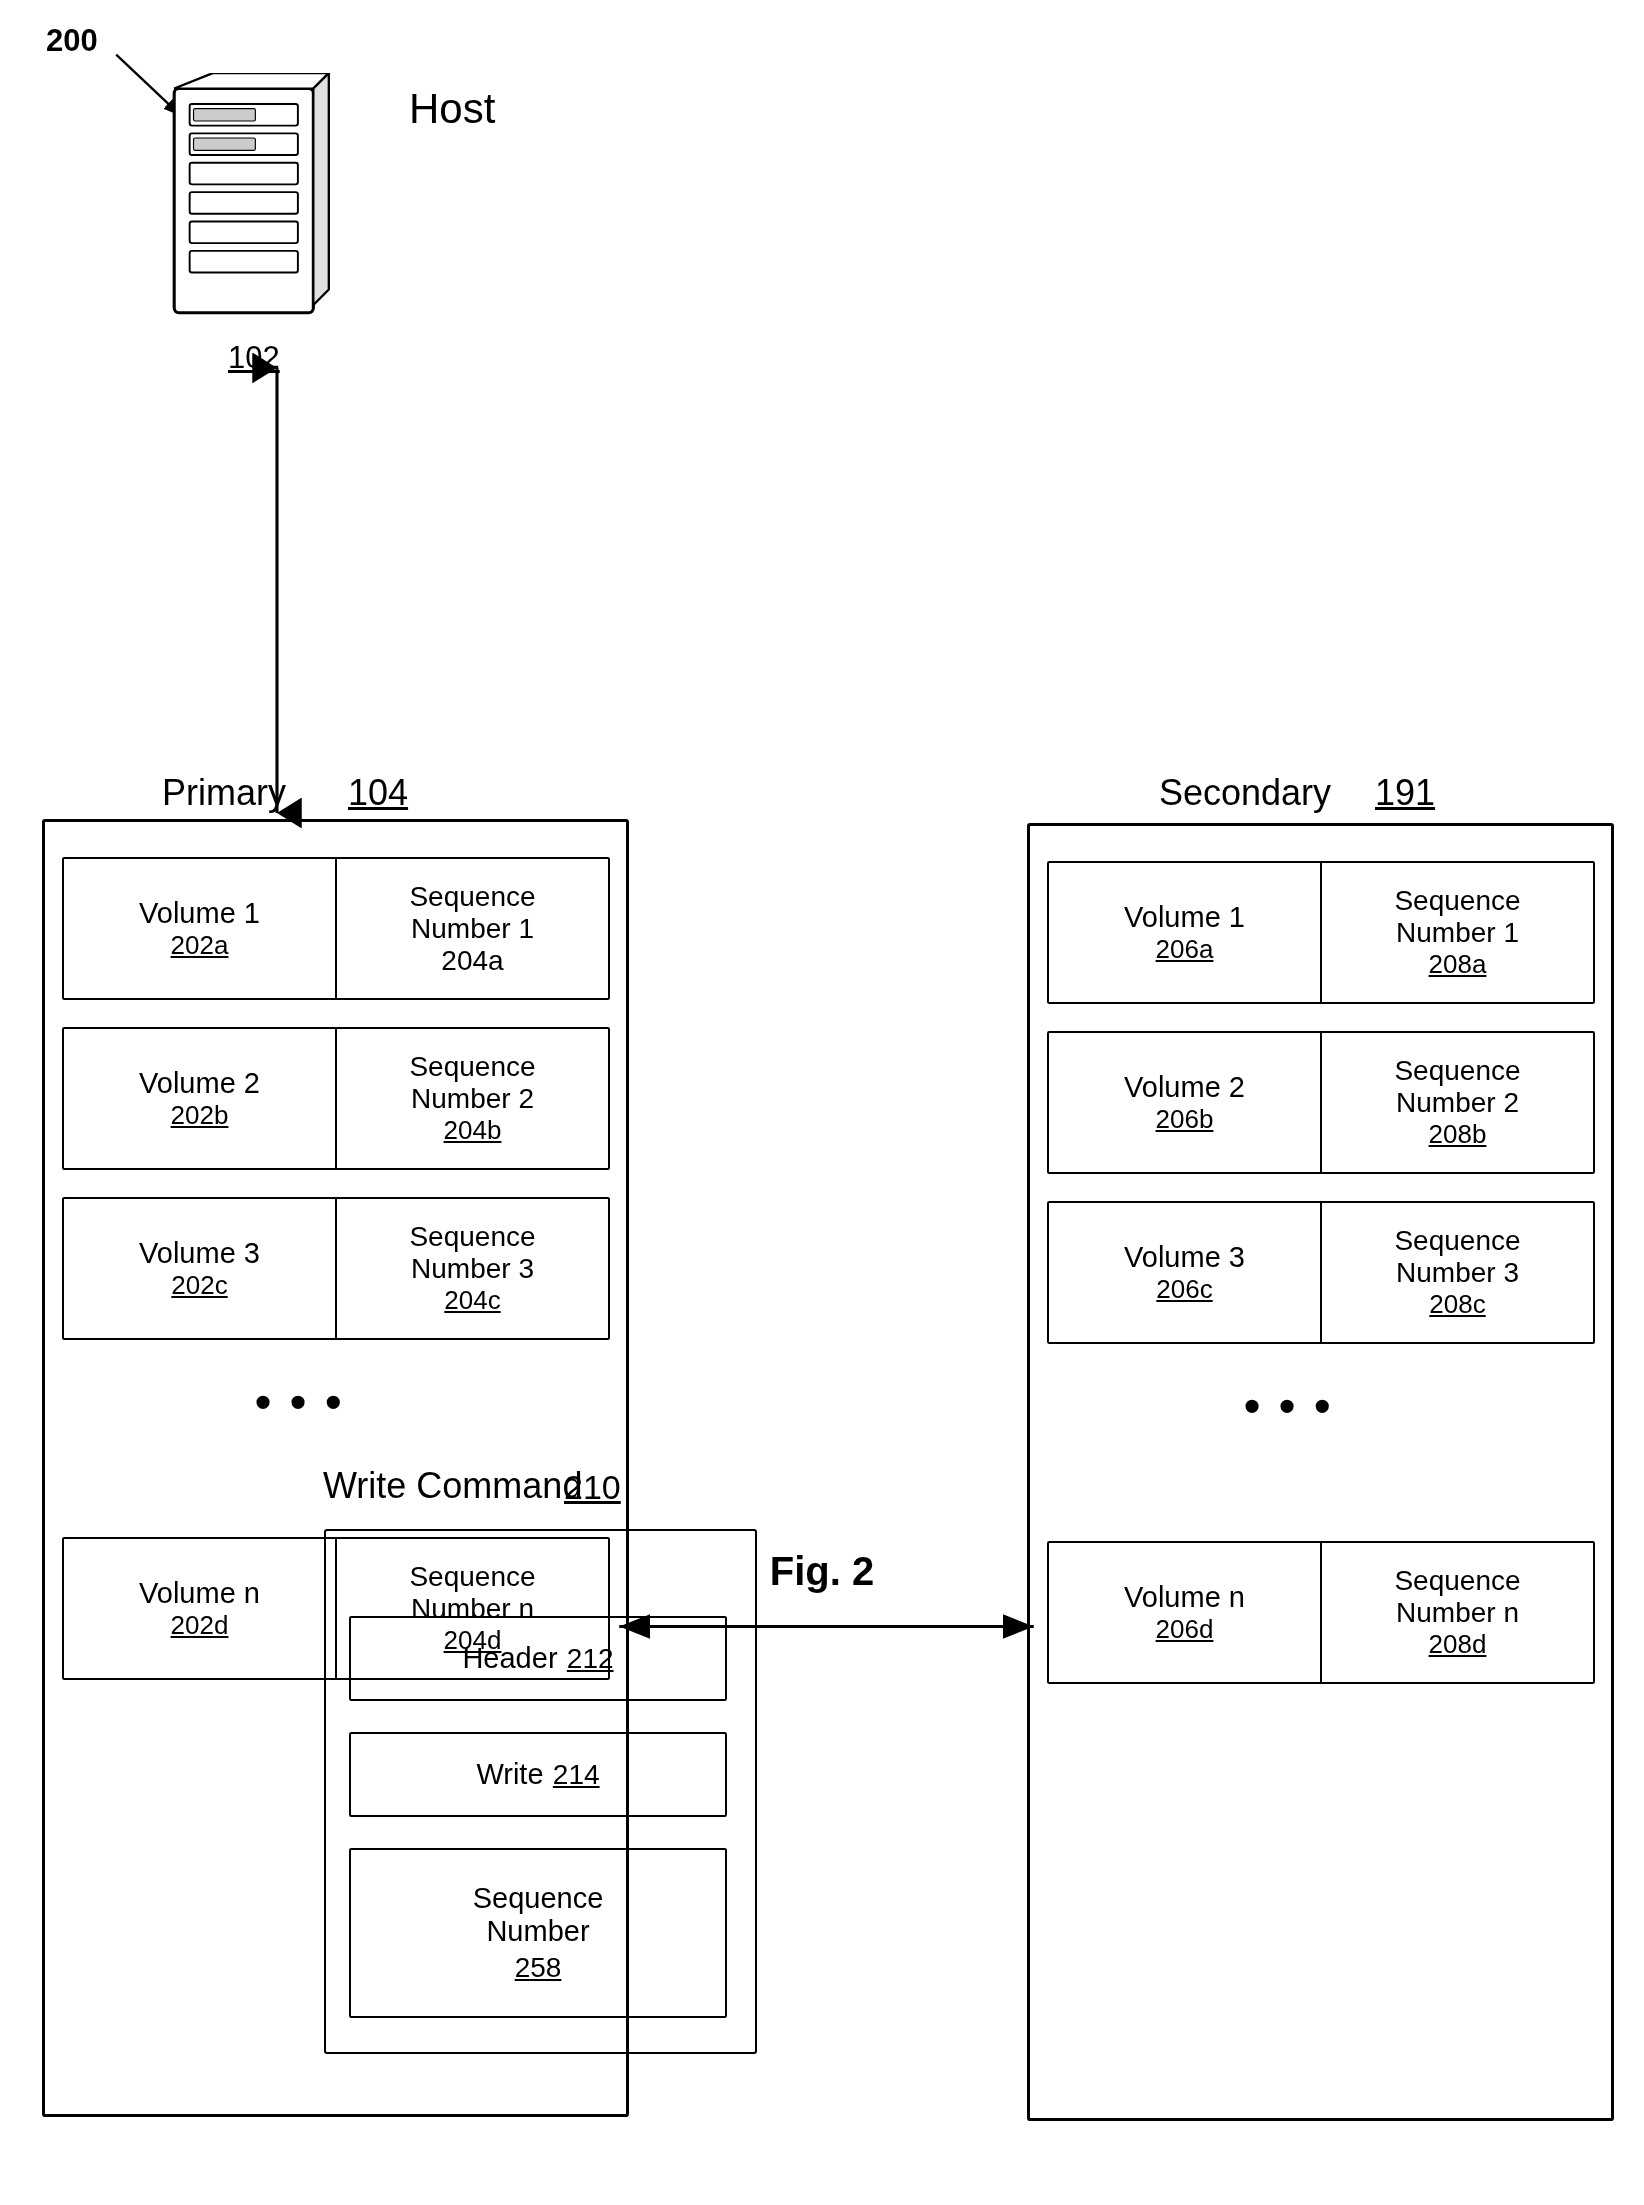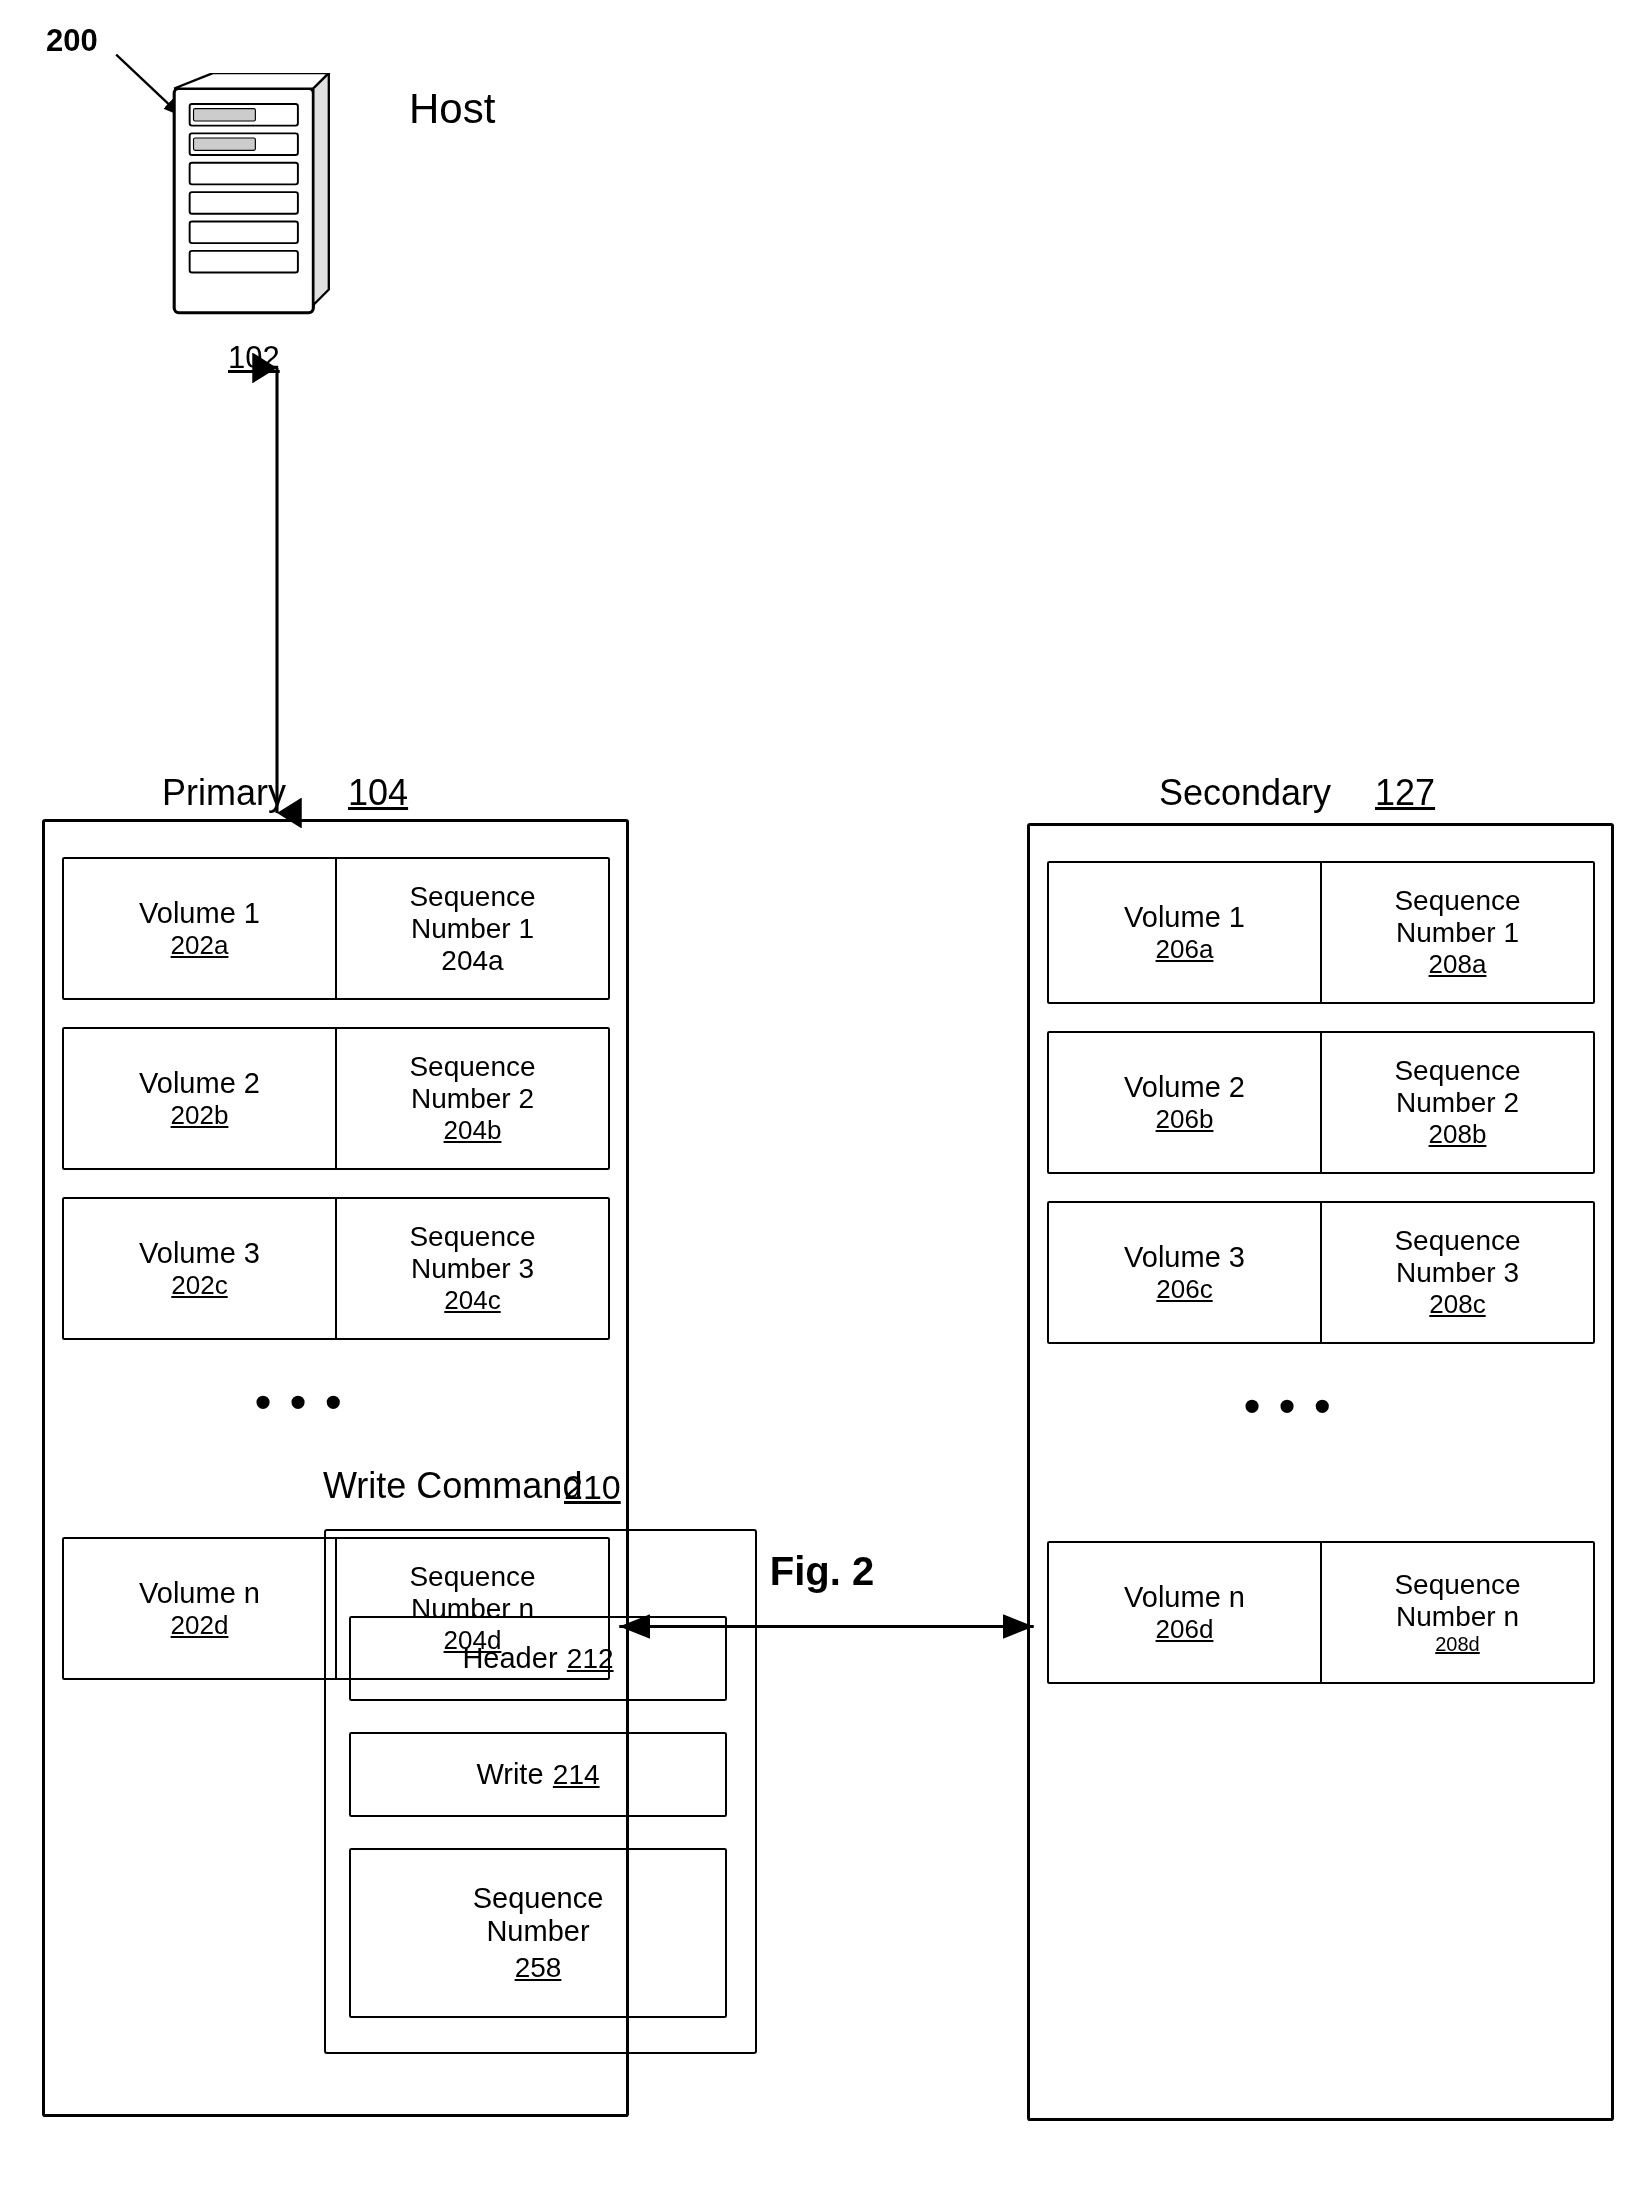--- a/index.html
+++ b/index.html
@@ -228,21 +228,21 @@
     </div>
     <div style="flex:1;display:flex;flex-direction:column;align-items:center;justify-content:center;font-size:28px;text-align:center;">
       <span>Sequence<br>Number n</span>
       <span style="font-size:26px;text-decoration:underline;">204d</span>
     </div>
   </div>
 
   <div class="secondary-box"></div>
 
   <div class="secondary-title">Secondary</div>
-  <div class="secondary-id">127</div>
+  <div class="secondary-id">191</div>
 
   <div style="position:absolute;top:861px;left:1047px;width:548px;height:143px;border:2.3px solid #000;border-radius:2.3px;display:flex;align-items:stretch;">
     <div style="flex:1;border-right:2.3px solid #000;display:flex;flex-direction:column;align-items:center;justify-content:center;font-size:29px;">
       <span>Volume 1</span>
       <span style="font-size:26px;text-decoration:underline;">206a</span>
     </div>
     <div style="flex:1;display:flex;flex-direction:column;align-items:center;justify-content:center;font-size:28px;text-align:center;">
       <span>Sequence<br>Number 1</span>
       <span style="font-size:26px;text-decoration:underline;">208a</span>
     </div>
@@ -272,21 +272,21 @@
 
   <div class="dots" style="top:1379px;left:1244px;">• • •</div>
 
   <div style="position:absolute;top:1541px;left:1047px;width:548px;height:143px;border:2.3px solid #000;border-radius:2.3px;display:flex;align-items:stretch;">
     <div style="flex:1;border-right:2.3px solid #000;display:flex;flex-direction:column;align-items:center;justify-content:center;font-size:29px;">
       <span>Volume n</span>
       <span style="font-size:26px;text-decoration:underline;">206d</span>
     </div>
     <div style="flex:1;display:flex;flex-direction:column;align-items:center;justify-content:center;font-size:28px;text-align:center;">
       <span>Sequence<br>Number n</span>
-      <span style="font-size:20px;text-decoration:underline;">208d</span>
+      <span style="font-size:26px;text-decoration:underline;">208d</span>
     </div>
   </div>
 
   <div class="write-cmd-box">
 
     <div style="position:absolute;top:85px;left:23px;width:378px;height:85px;border:2.3px solid #000;border-radius:2.3px;display:flex;align-items:center;justify-content:center;gap:9.3px;font-size:29px;">
       <span>Header</span>
       <span style="font-size:28px;text-decoration:underline;">212</span>
     </div>
 

